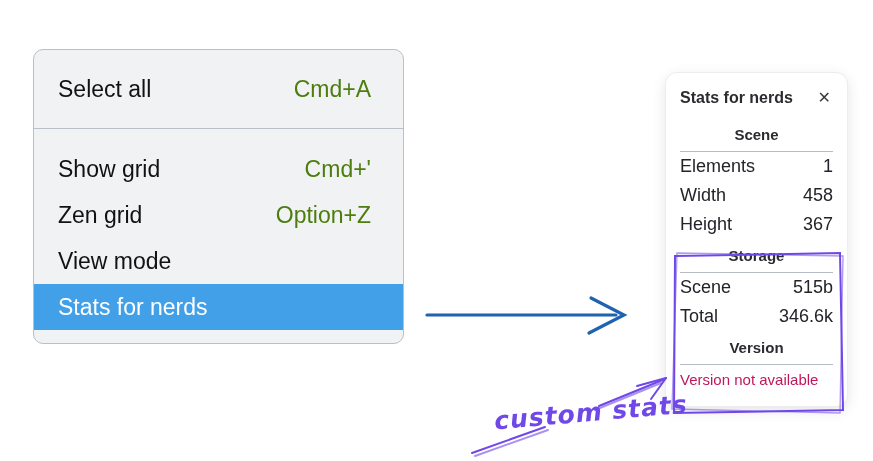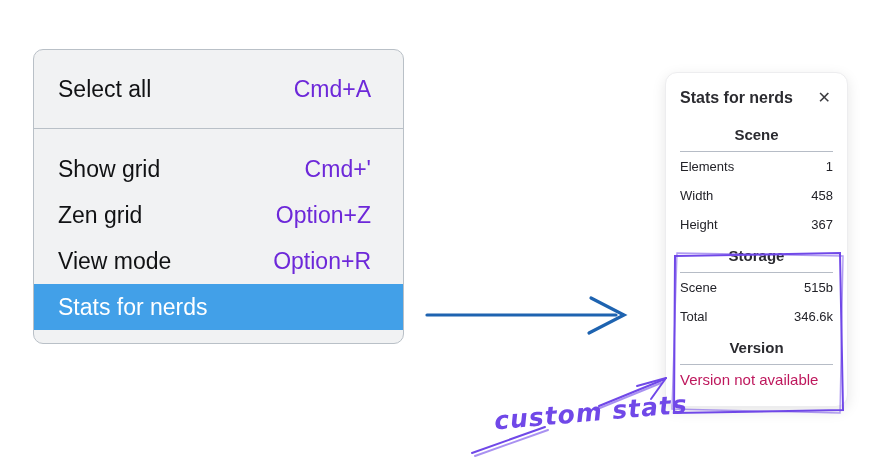--- a/index.html
+++ b/index.html
@@ -35,21 +35,21 @@
   }
   .menu-item {
     height: 46px;
     display: flex; align-items: center; justify-content: space-between;
     padding: 0 32px 0 24px;
     font-size: 23px;
     color: #111214;
     cursor: default;
   }
   .menu-item .shortcut {
-    color: #6d28d9;
+    color: #4d7c0f;
   }
   .menu-item.selected {
     background: #42a0e8;
     color: #ffffff;
   }
   .menu-item.selected .shortcut {
     color: rgba(255,255,255,0.72);
   }
 
   
@@ -89,21 +89,21 @@
     height: 18px;
   }
   .stats-heading.tight { margin-top: 8px; }
   .stats-underline {
     border-top: 1px solid #b6bcc6;
     margin-top: 7px;
   }
   .stats-row {
     height: 29px;
     display: flex; align-items: center; justify-content: space-between;
-    font-size: 13px;
+    font-size: 18px;
     color: #232329;
   }
   .stats-note {
     height: 29px;
     display: flex; align-items: center;
     font-size: 15px;
     color: #be185d;
     white-space: nowrap;
   }
 
@@ -143,21 +143,20 @@
       <div class="menu-item">
         <span>Show grid</span>
         <span class="shortcut">Cmd+'</span>
       </div>
       <div class="menu-item">
         <span>Zen grid</span>
         <span class="shortcut">Option+Z</span>
       </div>
       <div class="menu-item">
         <span>View mode</span>
-        <span class="shortcut">Option+R</span>
       </div>
       <div class="menu-item selected">
         <span>Stats for nerds</span>
       </div>
     </div>
   </div>
 
   <div class="stats-panel">
     <div class="stats-title-row">
       <span class="stats-title">Stats for nerds</span>

